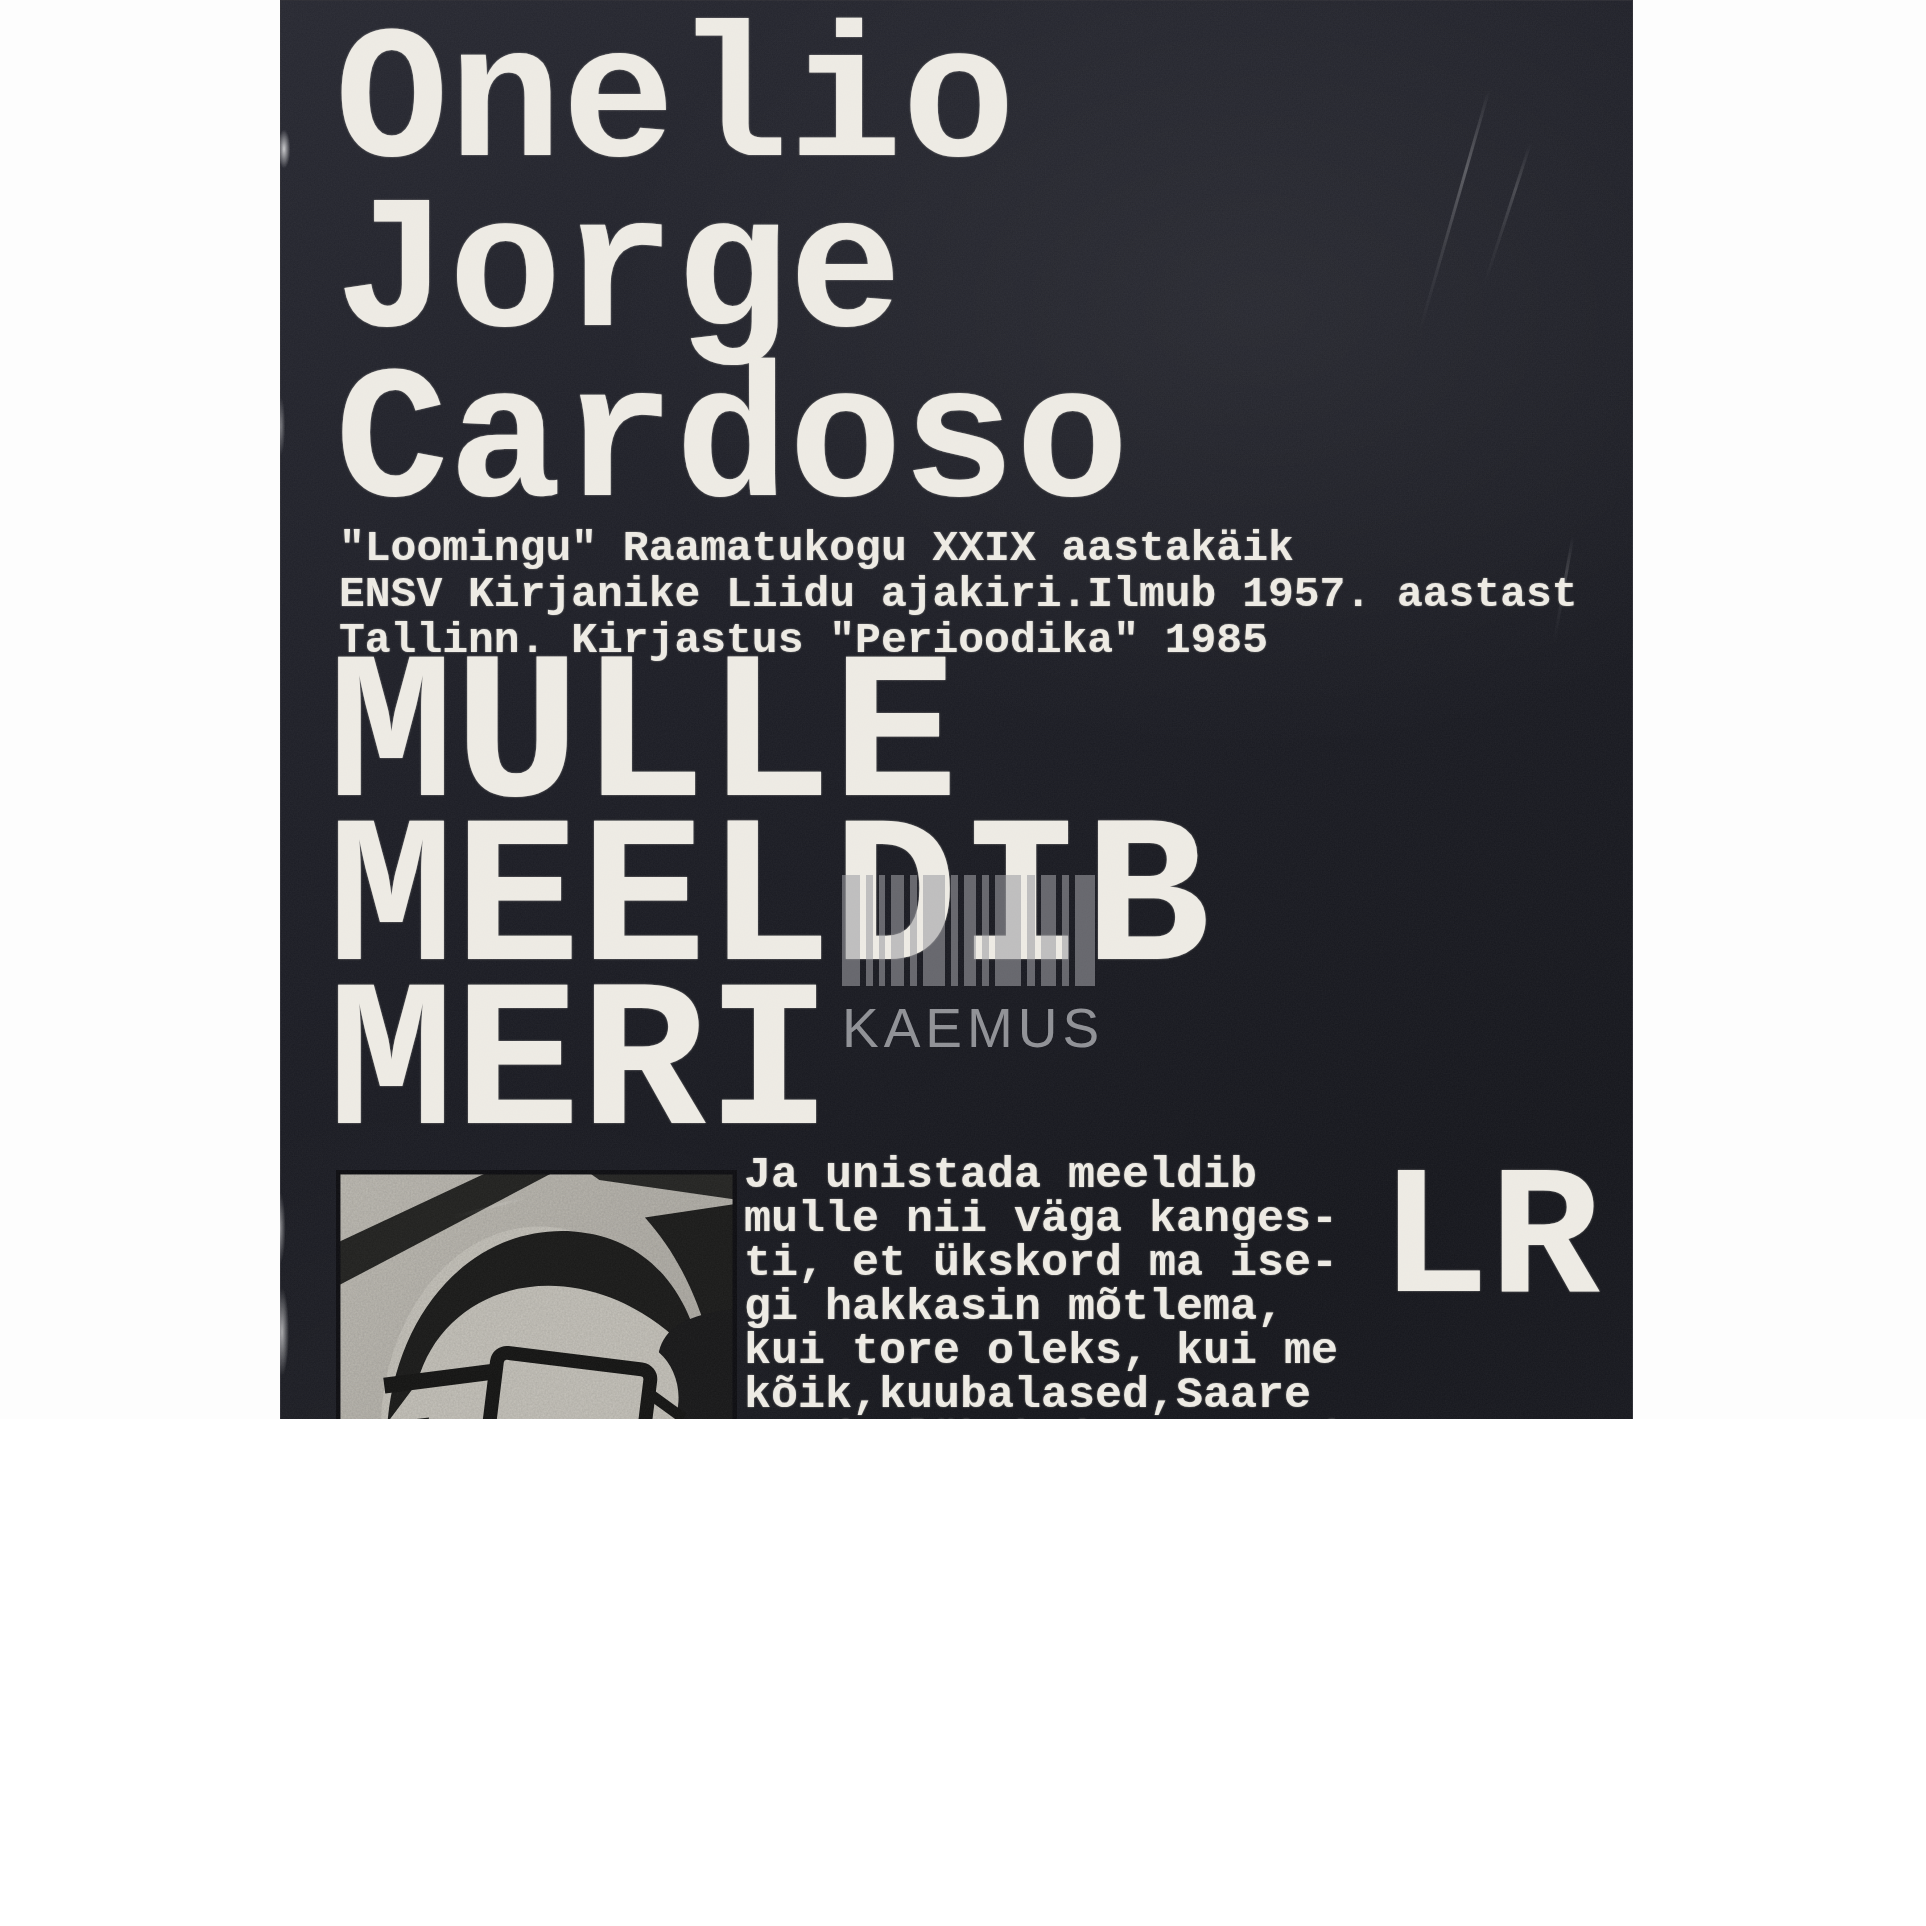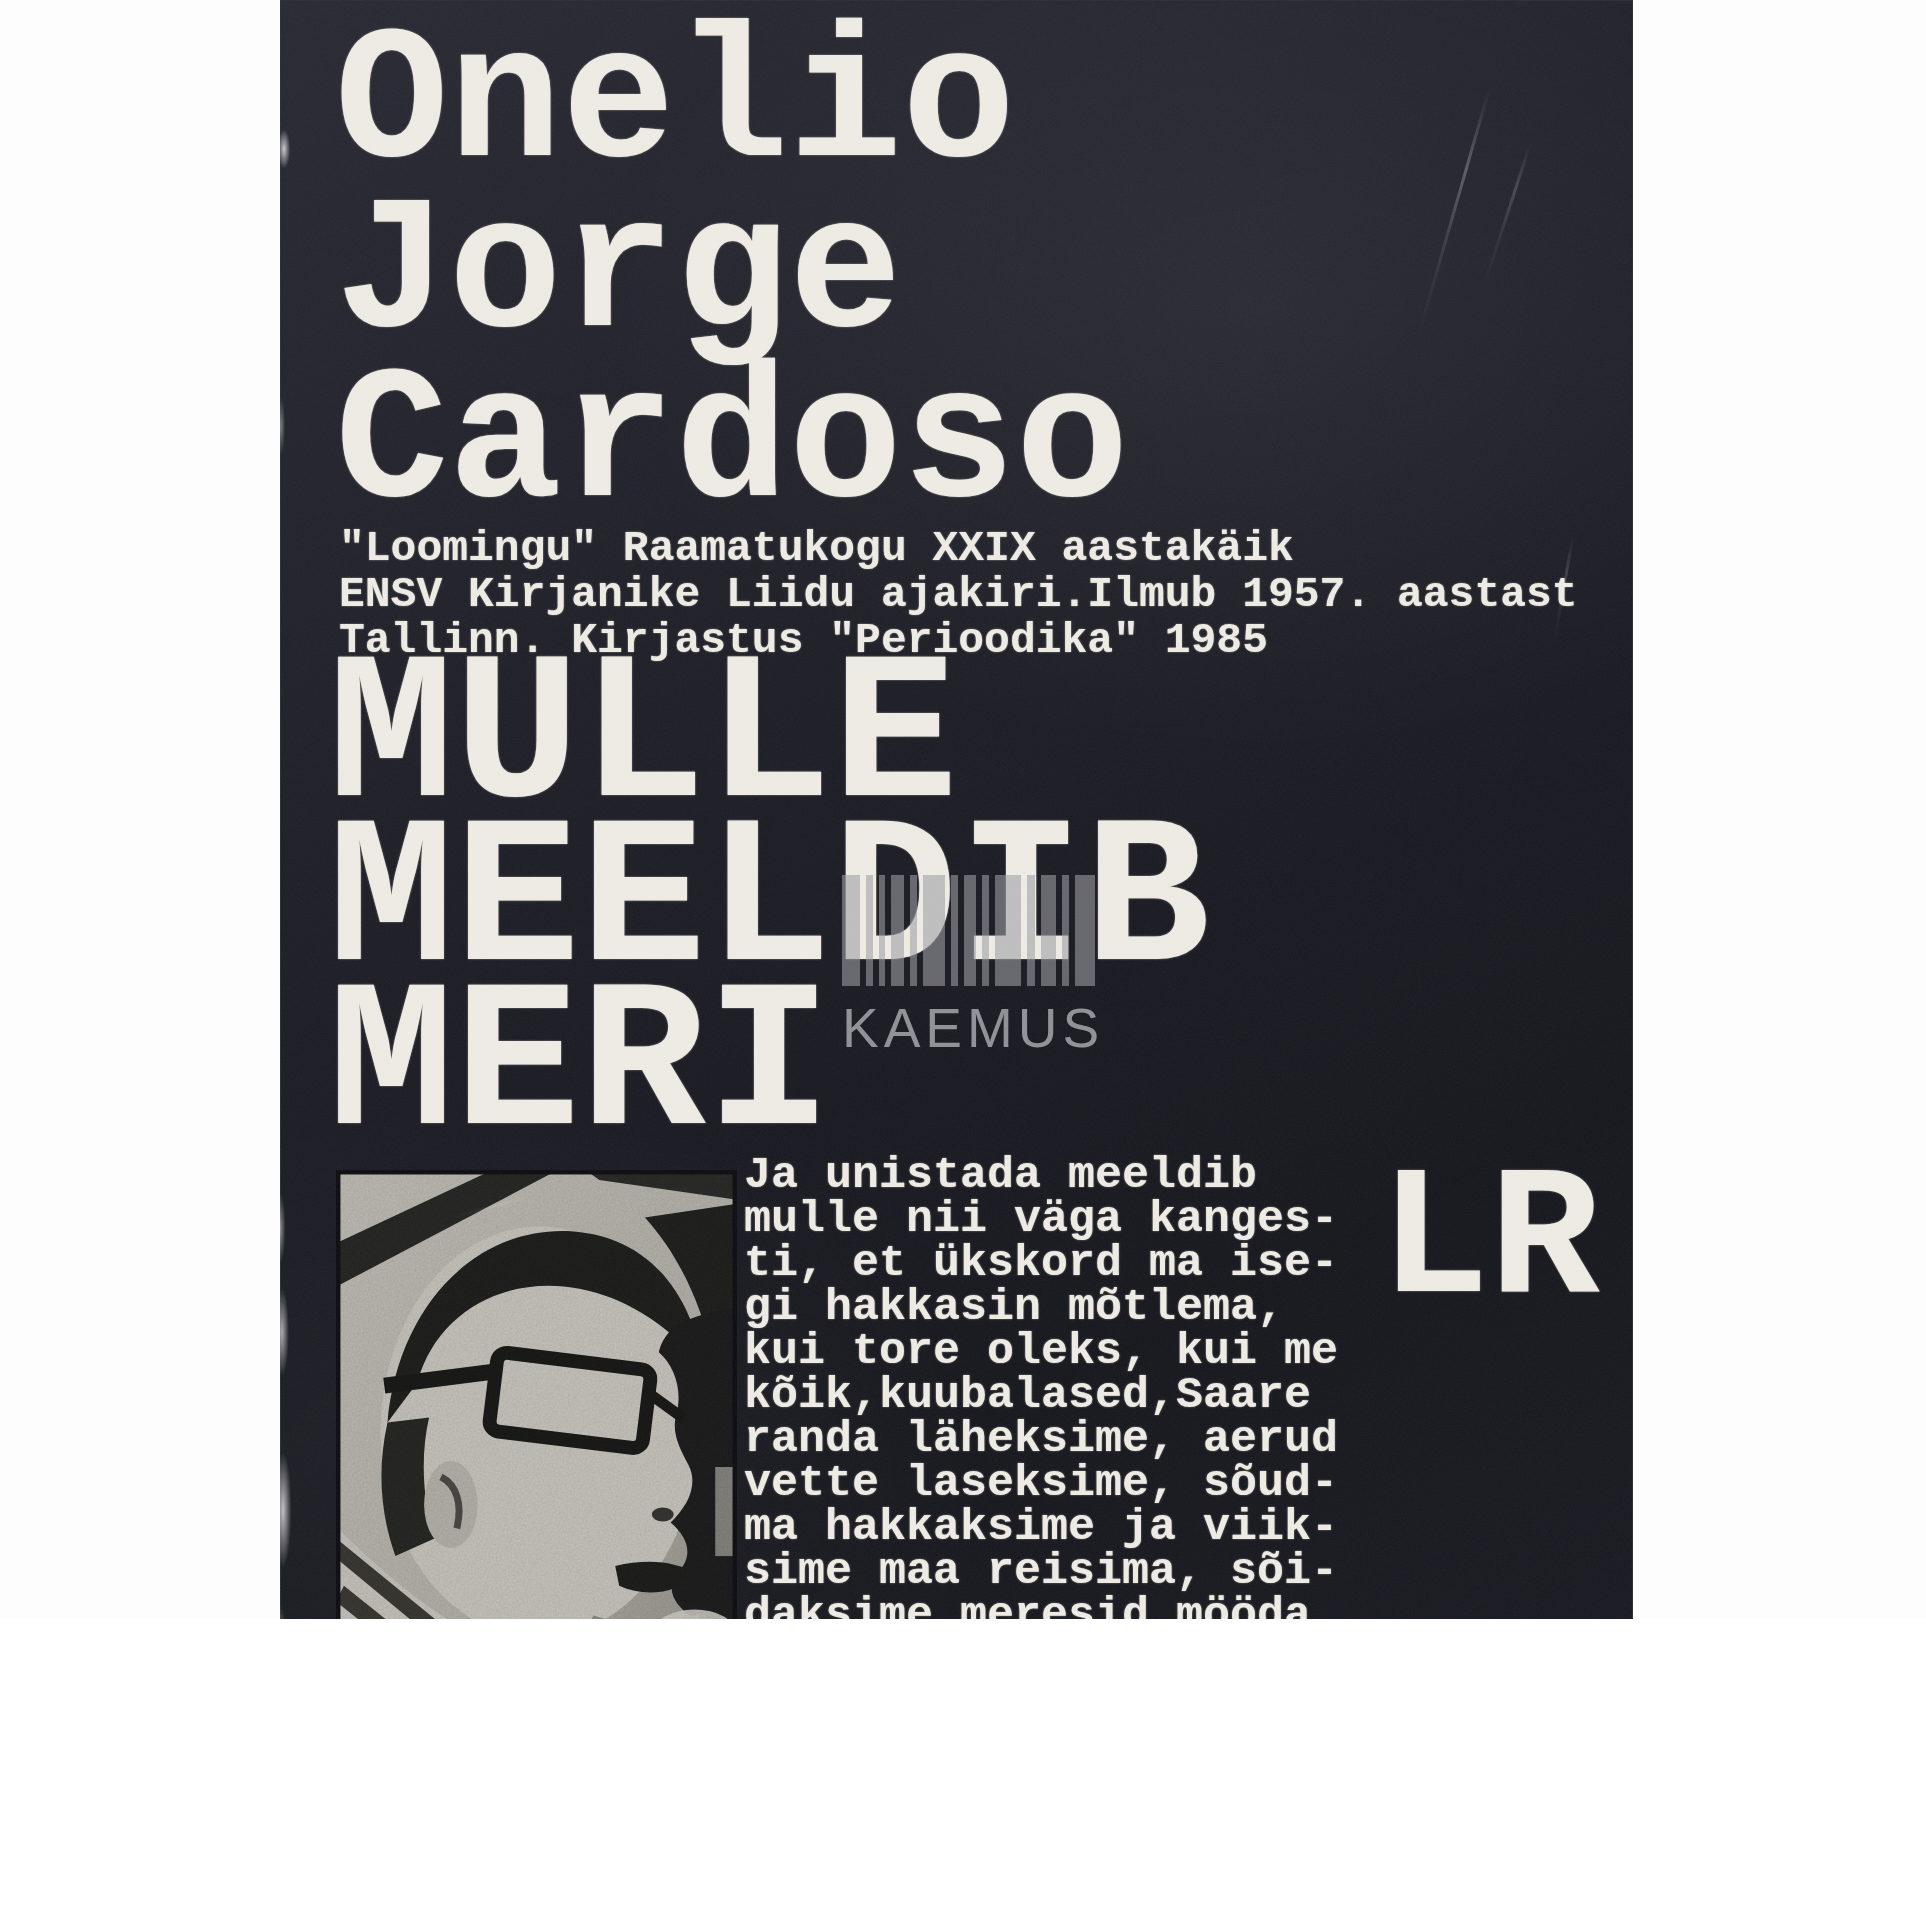--- a/index.html
+++ b/index.html
@@ -1,17 +1,17 @@
 <!DOCTYPE html>
 <html><head>
 <meta charset="utf-8">
 <style>
   html,body{margin:0;padding:0;background:#ffffff;}
   .page{
-    position:relative;width:1927px;height:1619px;background:#fdfdfd;overflow:hidden;
+    position:relative;width:1927px;height:1419px;background:#fdfdfd;overflow:hidden;
     font-family:"Liberation Mono","DejaVu Sans Mono",monospace;
   }
   .cover{
     position:absolute;left:280px;top:0;width:1353px;height:1927px;overflow:hidden;
     background:
       radial-gradient(1089px 752px at 72% 16%, rgba(255,255,255,0.05), transparent 60%),
       radial-gradient(891px 693px at 14% 78%, rgba(255,255,255,0.03), transparent 60%),
       linear-gradient(155deg,#272831 0%,#1c1d25 34%,#15161c 68%,#1a1b22 100%);
     color:#edeae3;
     box-shadow:inset 0 0 0 1px #2c2c33;

